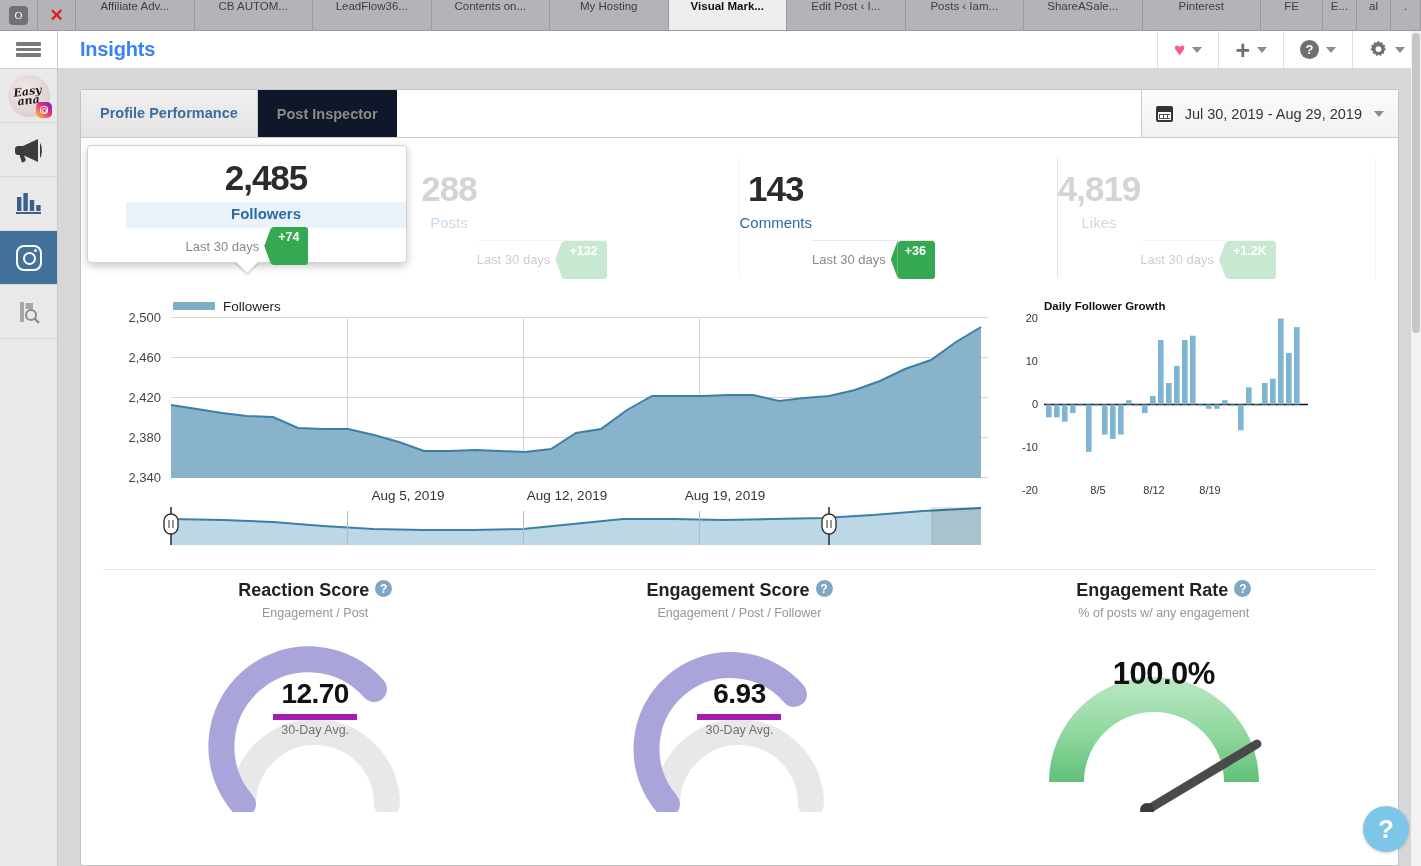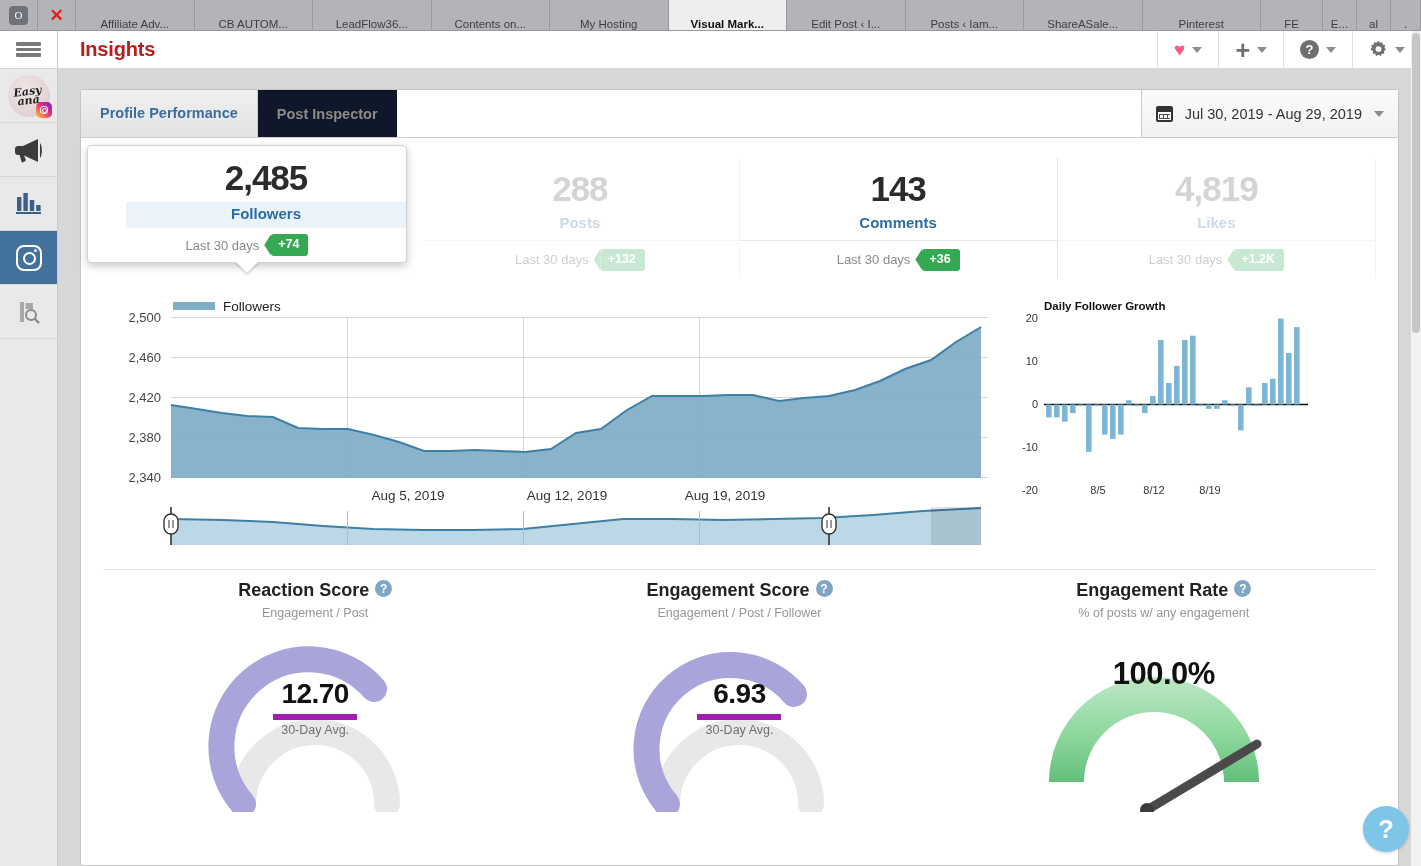--- a/index.html
+++ b/index.html
@@ -27,21 +27,21 @@
   }
   .oval-o {
     width: 19px; height: 19px; border-radius: 4px;
     background: #6f7278; color: #fff;
     font-size: 11px; display: flex; align-items: center; justify-content: center;
     font-family: "Liberation Serif", serif;
   }
   .x-close { color: #e02020; font-size: 17px; font-weight: bold; line-height: 1; }
   .tab {
     flex: 1 1 0; min-width: 0;
-    display: flex; align-items: flex-end; justify-content: center;
+    display: flex; align-items: flex-start; justify-content: center;
     font-size: 11.5px; color: #3e3e42;
     border-right: 1px solid #9a9a9e;
     background: #b4b4b8;
     padding: 0 4px;
     white-space: nowrap; overflow: hidden;
   }
   .tab.active { background: #eeeef0; color: #111; font-weight: 600; }
   .tab.tiny { flex: 0 0 34px; }
   .tab.tiny2 { flex: 0 0 30px; }
   .tab.fe { flex: 0 0 62px; }
@@ -97,21 +97,21 @@
   .ig-icon::after { content:""; position:absolute; left:5.5px; top:5.5px; width:9px;height:9px;border:2.5px solid #fff;border-radius:50%; }
   .ig-icon::before { content:""; position:absolute; right:3px; top:2.5px; width:3px;height:3px;background:#fff;border-radius:50%; }
 
   
   #main { flex: 1; height: 835px; display: flex; flex-direction: column; background: #fff; }
 
   #appbar {
     height: 38px; background: #fff; border-bottom: 1px solid #d8d8d8;
     display: flex; align-items: center; position: relative;
   }
-  #page-title { font-size: 20px; font-weight: bold; color: #b91c1c; margin-left: 22px; letter-spacing: -0.2px; }
+  #page-title { font-size: 20px; font-weight: bold; color: #3b82f6; margin-left: 22px; letter-spacing: -0.2px; }
   #appbar-right { margin-left: auto; display: flex; height: 38px; align-items: stretch; }
   .abtn {
     display: flex; align-items: center; gap: 7px;
     padding: 0 16px; border-left: 1px solid #e0e0e0; cursor: pointer;
   }
   .caret { width:0;height:0;border-left:5px solid transparent;border-right:5px solid transparent;border-top:6px solid #8c8c8c; }
   .heart { color:#fb5a84; font-size: 19px; line-height: 1; }
   .plus { color:#6f6f6f; font-size: 25px; font-weight: bold; line-height: 0.8; }
   .qmark {
     width: 19px; height: 19px; border-radius:50%; background:#6f6f6f; color:#fff;
@@ -153,34 +153,34 @@
   .cal-grid { position:absolute; left:1px; right:1px; top:6px; bottom:1px;
     background:
       repeating-linear-gradient(to right, #333 0 1.5px, transparent 1.5px 4px),
       repeating-linear-gradient(to bottom, #333 0 1.5px, transparent 1.5px 4px);
     opacity:.85; }
 
   
   #kpis { display: flex; height: 120px; margin: 20px 22px 0 22px; position: relative; }
   .kpi {
     flex: 1 1 0; border-right: 1px solid #e4e4e4; text-align: center; position: relative;
-    display:flex; flex-direction:column;
+    display:flex; flex-direction:row;
   }
   .kpi:last-child { border-right: none; }
   .kpi-top { padding-top: 13px; }
   .kpi-num { font-size: 35px; font-weight: bold; color: #2b2b2b; letter-spacing: -1px; line-height: 1.05; }
-  .kpi-lbl { font-size: 15px; font-weight: bold; color: #2b6ca3; margin-top: 6px; }
+  .kpi-lbl { font-size: 15px; font-weight: normal; color: #2b6ca3; margin-top: 6px; }
   .kpi-foot {
     margin-top: auto; border-top: 1px solid #e8e8e8; height: 38px;
     display:flex; align-items:center; justify-content:center; gap: 12px;
     font-size: 13px; color: #8a8a8a;
   }
   .pill {
     background: #34a853; color: #fff; font-size: 12.5px; font-weight: bold;
-    padding: 3px 9px 5px 7px; border-radius: 3px; position: relative; text-align: right;
+    padding: 3px 9px 21px 7px; border-radius: 3px; position: relative; text-align: right;
   }
   .pill::before {
     content:""; position:absolute; left:-7px; top:0; bottom:0; width:7px;
     background: inherit;
     clip-path: polygon(100% 0, 100% 100%, 0 50%);
   }
   .kpi.dim { opacity: 0.42; }
   .kpi.dim .kpi-num { color:#9b9b9b; }
   .kpi.dim .kpi-lbl { color:#85a9c6; }
   .kpi.dim .pill { background:#7ecb92; }

